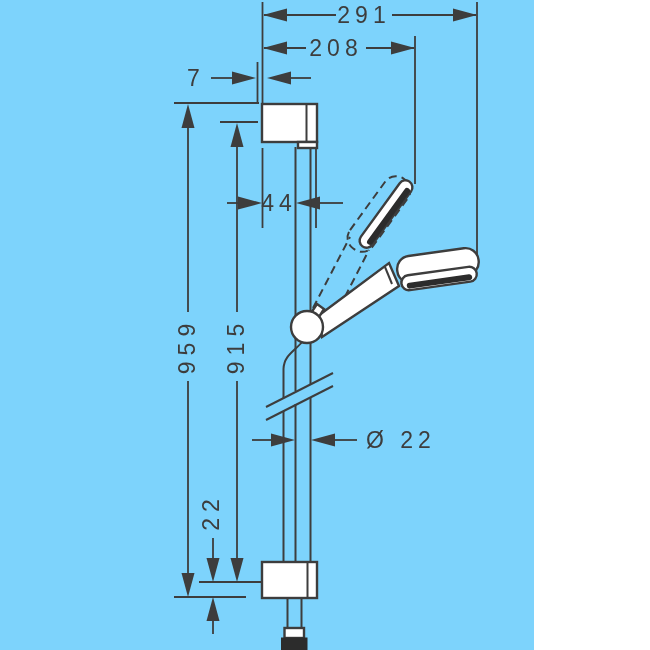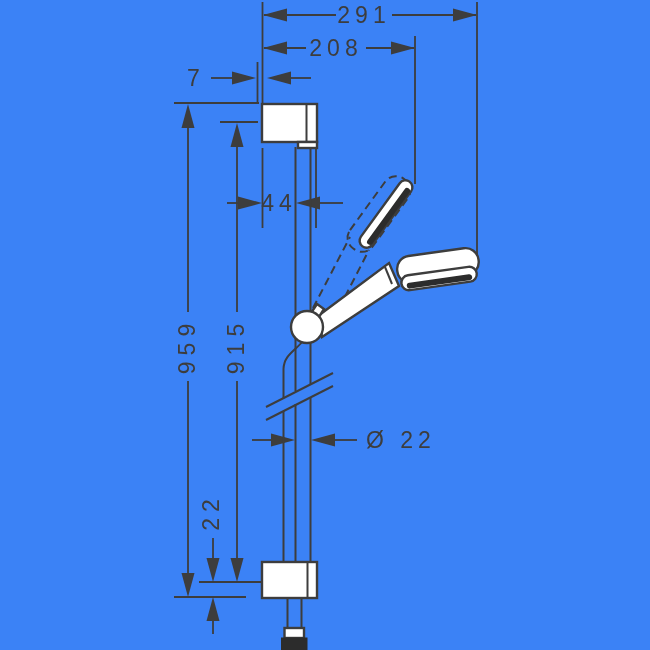--- a/index.html
+++ b/index.html
@@ -1,16 +1,16 @@
 <!DOCTYPE html>
 <html><head>
 <meta charset="utf-8">
 <style>
   html,body{margin:0;padding:0;background:#ffffff;width:650px;height:650px;overflow:hidden;}
-  .stage{width:650px;height:650px;position:relative;background:#3b82f6;}
+  .stage{width:534px;height:650px;position:relative;background:#7dd3fc;}
   svg{display:block;}
   text{font-family:"Liberation Sans","DejaVu Sans",sans-serif;fill:#3d3d3d;}
   .dimtxt{font-size:23px;letter-spacing:5px;}
   .dimtxt-v{font-size:23px;letter-spacing:6px;}
   .ln{stroke:#3d3d3d;stroke-width:2;fill:none;}
   .ln-thin{stroke:#3d3d3d;stroke-width:1.8;fill:none;}
   .part{stroke:#3d3d3d;stroke-width:2.4;fill:#ffffff;}
   .arrow{fill:#3d3d3d;stroke:none;}
   .dash{stroke-dasharray:8 5;}
   .spray{stroke:#2c2c2c;stroke-width:6;stroke-linecap:round;fill:none;}

